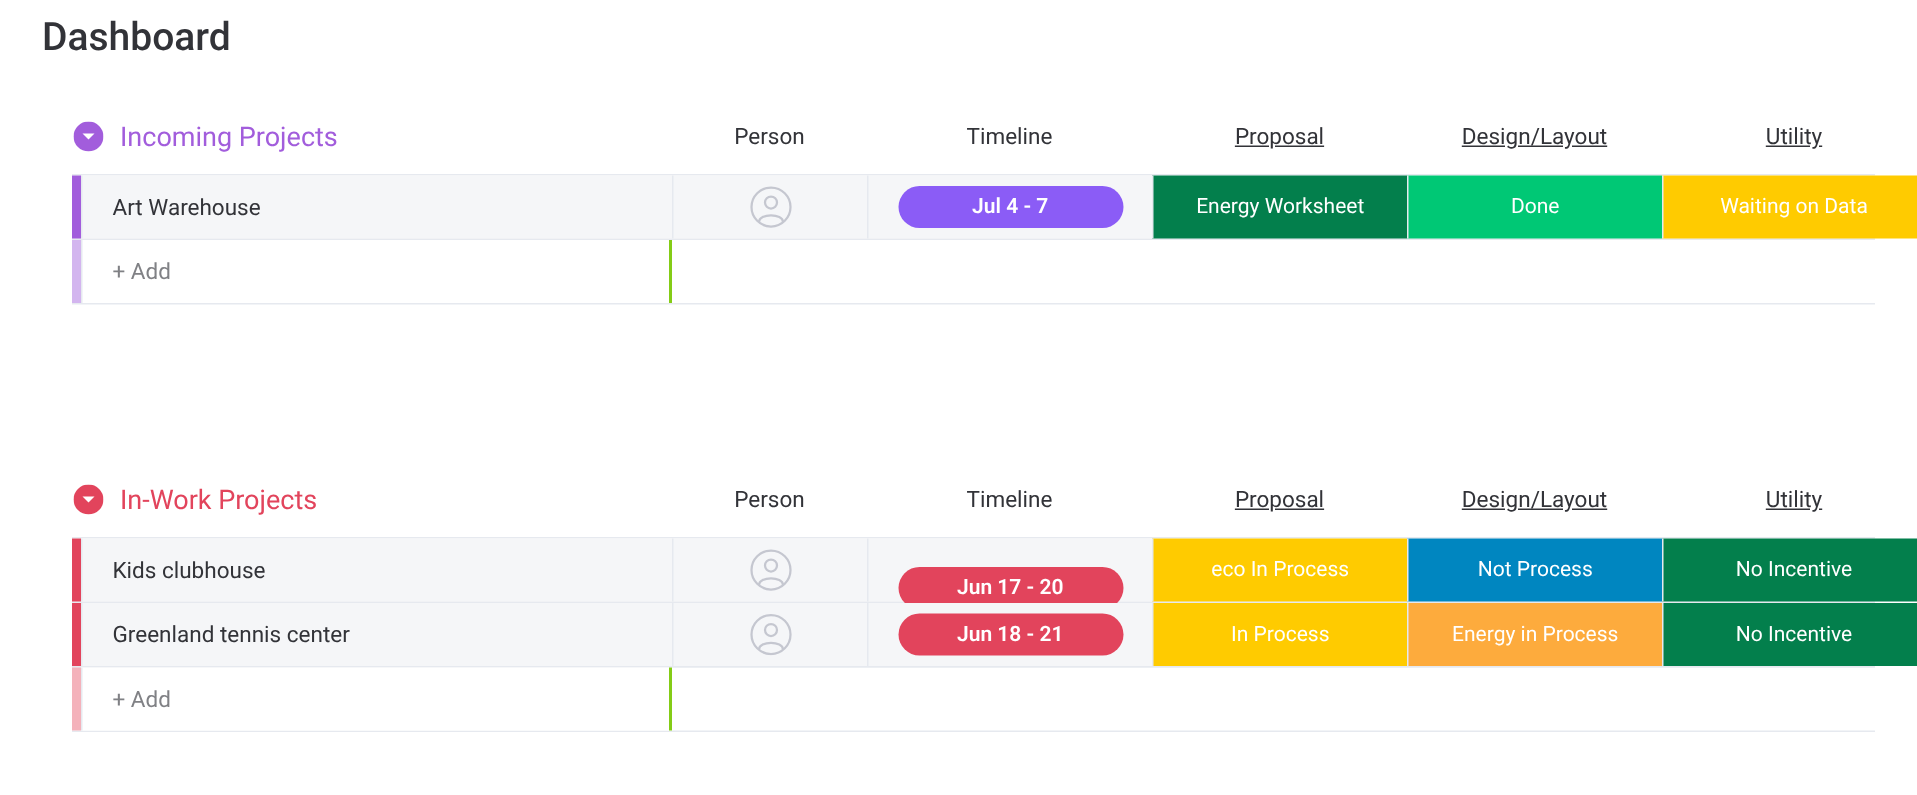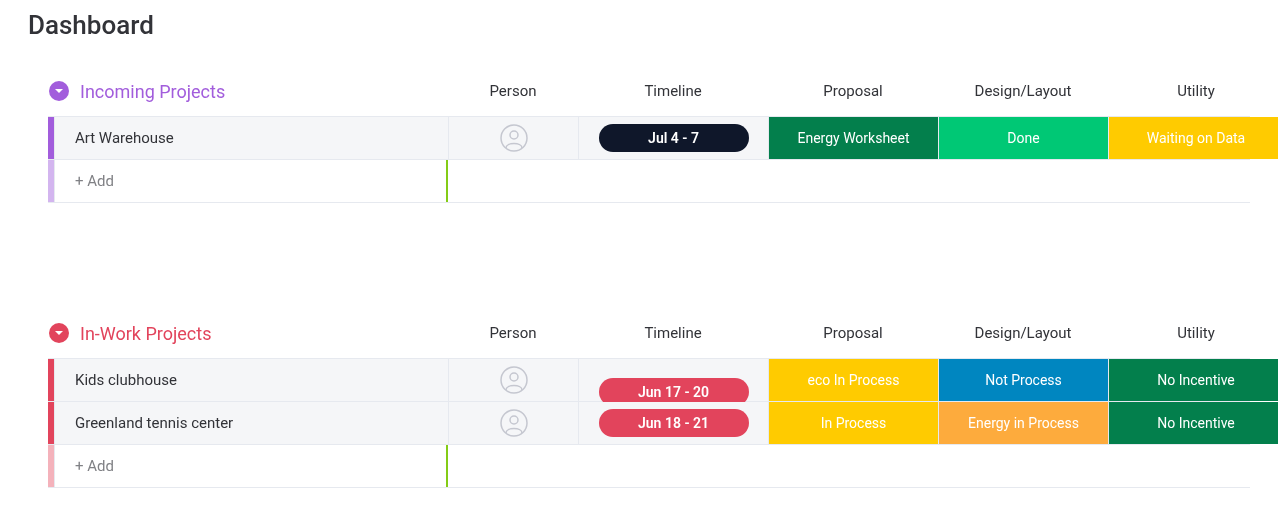--- a/index.html
+++ b/index.html
@@ -30,21 +30,21 @@
   }
   .chevron svg { display:block; }
   .group-title {
     font-size: 18px; font-weight: 400;
   }
   .col-head {
     font-size:15px; color:#323338; text-align:center; font-weight:400;
   }
   .col-person   { flex:0 0 130px; }
   .col-timeline { flex:0 0 190px; }
-  .col-proposal, .col-design, .col-utility { flex:0 0 170px; }
+  .col-proposal, .col-design, .col-utility { flex:0 0 170px;text-decoration:underline; }
   .col-utility { flex:0 0 176px; }
 
   
   .rows { margin-top:14px; }
   .row {
     display:flex; align-items:stretch;
     border-top:1px solid #e6e9ef;
     border-bottom:1px solid #e6e9ef;
     height:44px;
     margin-bottom:-1px;
@@ -126,21 +126,21 @@
             <div class="person-cell col">
               <span class="avatar">
                 <svg width="28" height="28" viewBox="0 0 28 28">
     <circle cx="14" cy="14" r="13" fill="none" stroke="#c5c7d0" stroke-width="1.5"></circle>
     <circle cx="14" cy="11" r="4" fill="none" stroke="#c5c7d0" stroke-width="1.5"></circle>
     <path d="M6 24 C6 18 22 18 22 24" fill="none" stroke="#c5c7d0" stroke-width="1.5"></path>
   </svg>
               </span>
             </div>
             <div class="timeline-cell col">
-              <span class="pill" style="background: #0f172a;">Jul 4 - 7</span>
+              <span class="pill" style="background: #8b5cf6;">Jul 4 - 7</span>
             </div>
             <div class="status-cell status-proposal col" style="background: rgb(3, 127, 76);">Energy Worksheet</div>
             <div class="status-cell status-design col" style="background: rgb(0, 200, 117);">Done</div>
             <div class="status-cell status-utility col" style="background: rgb(255, 203, 0);">Waiting on Data</div>
           </div>
           <div class="row add">
             <div class="row-indicator" style="background: rgb(211, 181, 239);"></div>
             <div class="row-name col">
               <span class="add-label">+ Add</span>
             </div>

